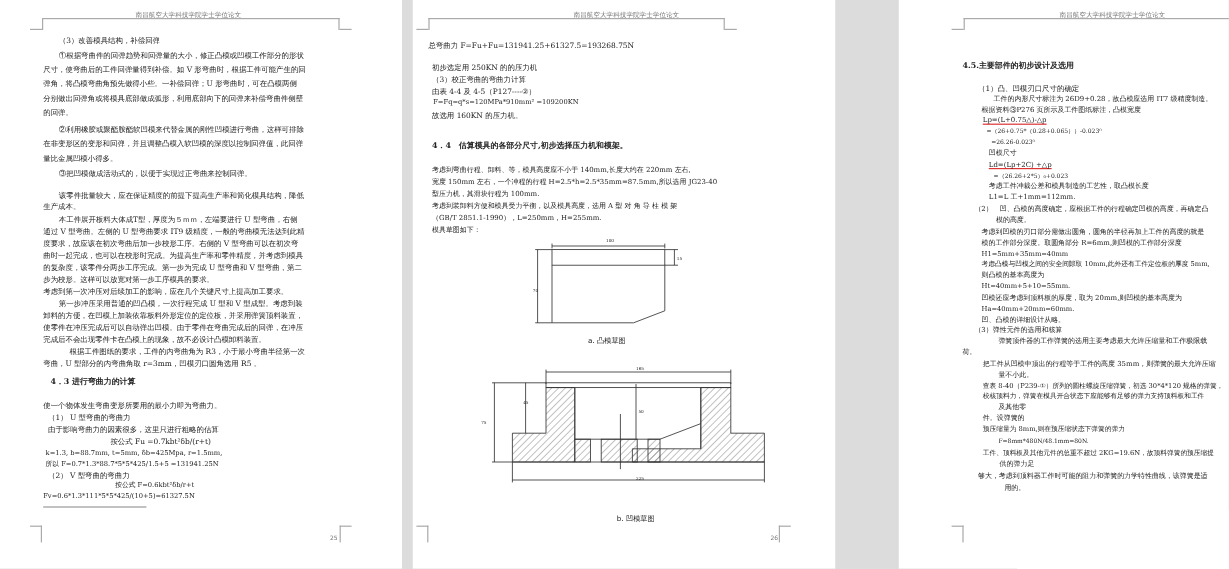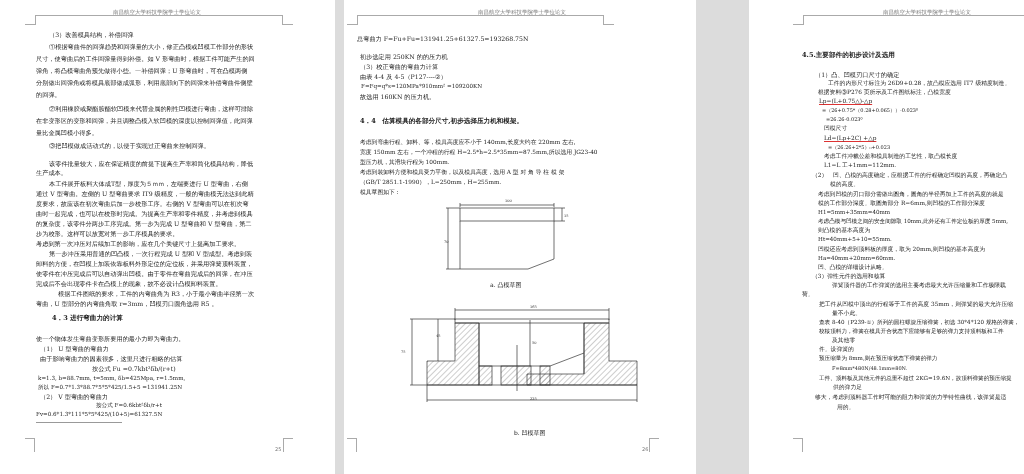--- a/index.html
+++ b/index.html
@@ -54,21 +54,21 @@
   <div class="t" style="left:36px;top:219px;">的复杂度，该零件分两步工序完成。第一步为完成 U 型弯曲和 V 型弯曲，第二</div>
   <div class="t" style="left:36px;top:229px;">步为校形。这样可以放宽对第一步工序模具的要求。</div>
   <div class="t" style="left:36px;top:239px;">考虑到第一次冲压对后续加工的影响，应在几个关键尺寸上提高加工要求。</div>
   <div class="t" style="left:49px;top:249px;">第一步冲压采用普通的凹凸模，一次行程完成 U 型和 V 型成型。考虑到装</div>
   <div class="t" style="left:36px;top:259px;">卸料的方便，在凹模上加装依靠板料外形定位的定位板，并采用弹簧顶料装置，</div>
   <div class="t" style="left:36px;top:269px;">使零件在冲压完成后可以自动弹出凹模。由于零件在弯曲完成后的回弹，在冲压</div>
   <div class="t" style="left:36px;top:279px;">完成后不会出现零件卡在凸模上的现象，故不必设计凸模卸料装置。</div>
   <div class="t" style="left:58px;top:289px;">根据工件图纸的要求，工件的内弯曲角为 R3，小于最小弯曲半径第一次</div>
   <div class="t" style="left:36px;top:299px;">弯曲，U 型部分的内弯曲角取 r=3mm，凹模刃口圆角选用 R5 。</div>
 
-  <div class="t b" style="left:52px;top:314px;">4．3 进行弯曲力的计算</div>
+  <div class="t b" style="left:42px;top:314px;">4．3 进行弯曲力的计算</div>
   <div class="t" style="left:36px;top:334px;">使一个物体发生弯曲变形所要用的最小力即为弯曲力。</div>
   <div class="t" style="left:40px;top:344px;">（1） U 型弯曲的弯曲力</div>
   <div class="t" style="left:40px;top:354px;">由于影响弯曲力的因素很多，这里只进行粗略的估算</div>
   <div class="t" style="left:92px;top:364px;">按公式 Fu =0.7kbt²δb/(r+t)</div>
   <div class="t" style="left:38px;top:374px;font-size:5.6px;">k=1.3, b=88.7mm, t=5mm, δb=425Mpa, r=1.5mm,</div>
   <div class="t" style="left:38px;top:383px;font-size:5.6px;">所以 F=0.7*1.3*88.7*5*5*425/1.5+5 =131941.25N</div>
   <div class="t" style="left:40px;top:392px;">（2） V 型弯曲的弯曲力</div>
   <div class="t" style="left:96px;top:401px;font-size:5.6px;">按公式 F=0.6kbt²δb/r+t</div>
   <div class="t" style="left:36px;top:410px;font-size:5.6px;">Fv=0.6*1.3*111*5*5*425/(10+5)=61327.5N</div>
   <div style="position:absolute;left:36px;top:422px;width:86px;height:1px;background:#999;"></div>

